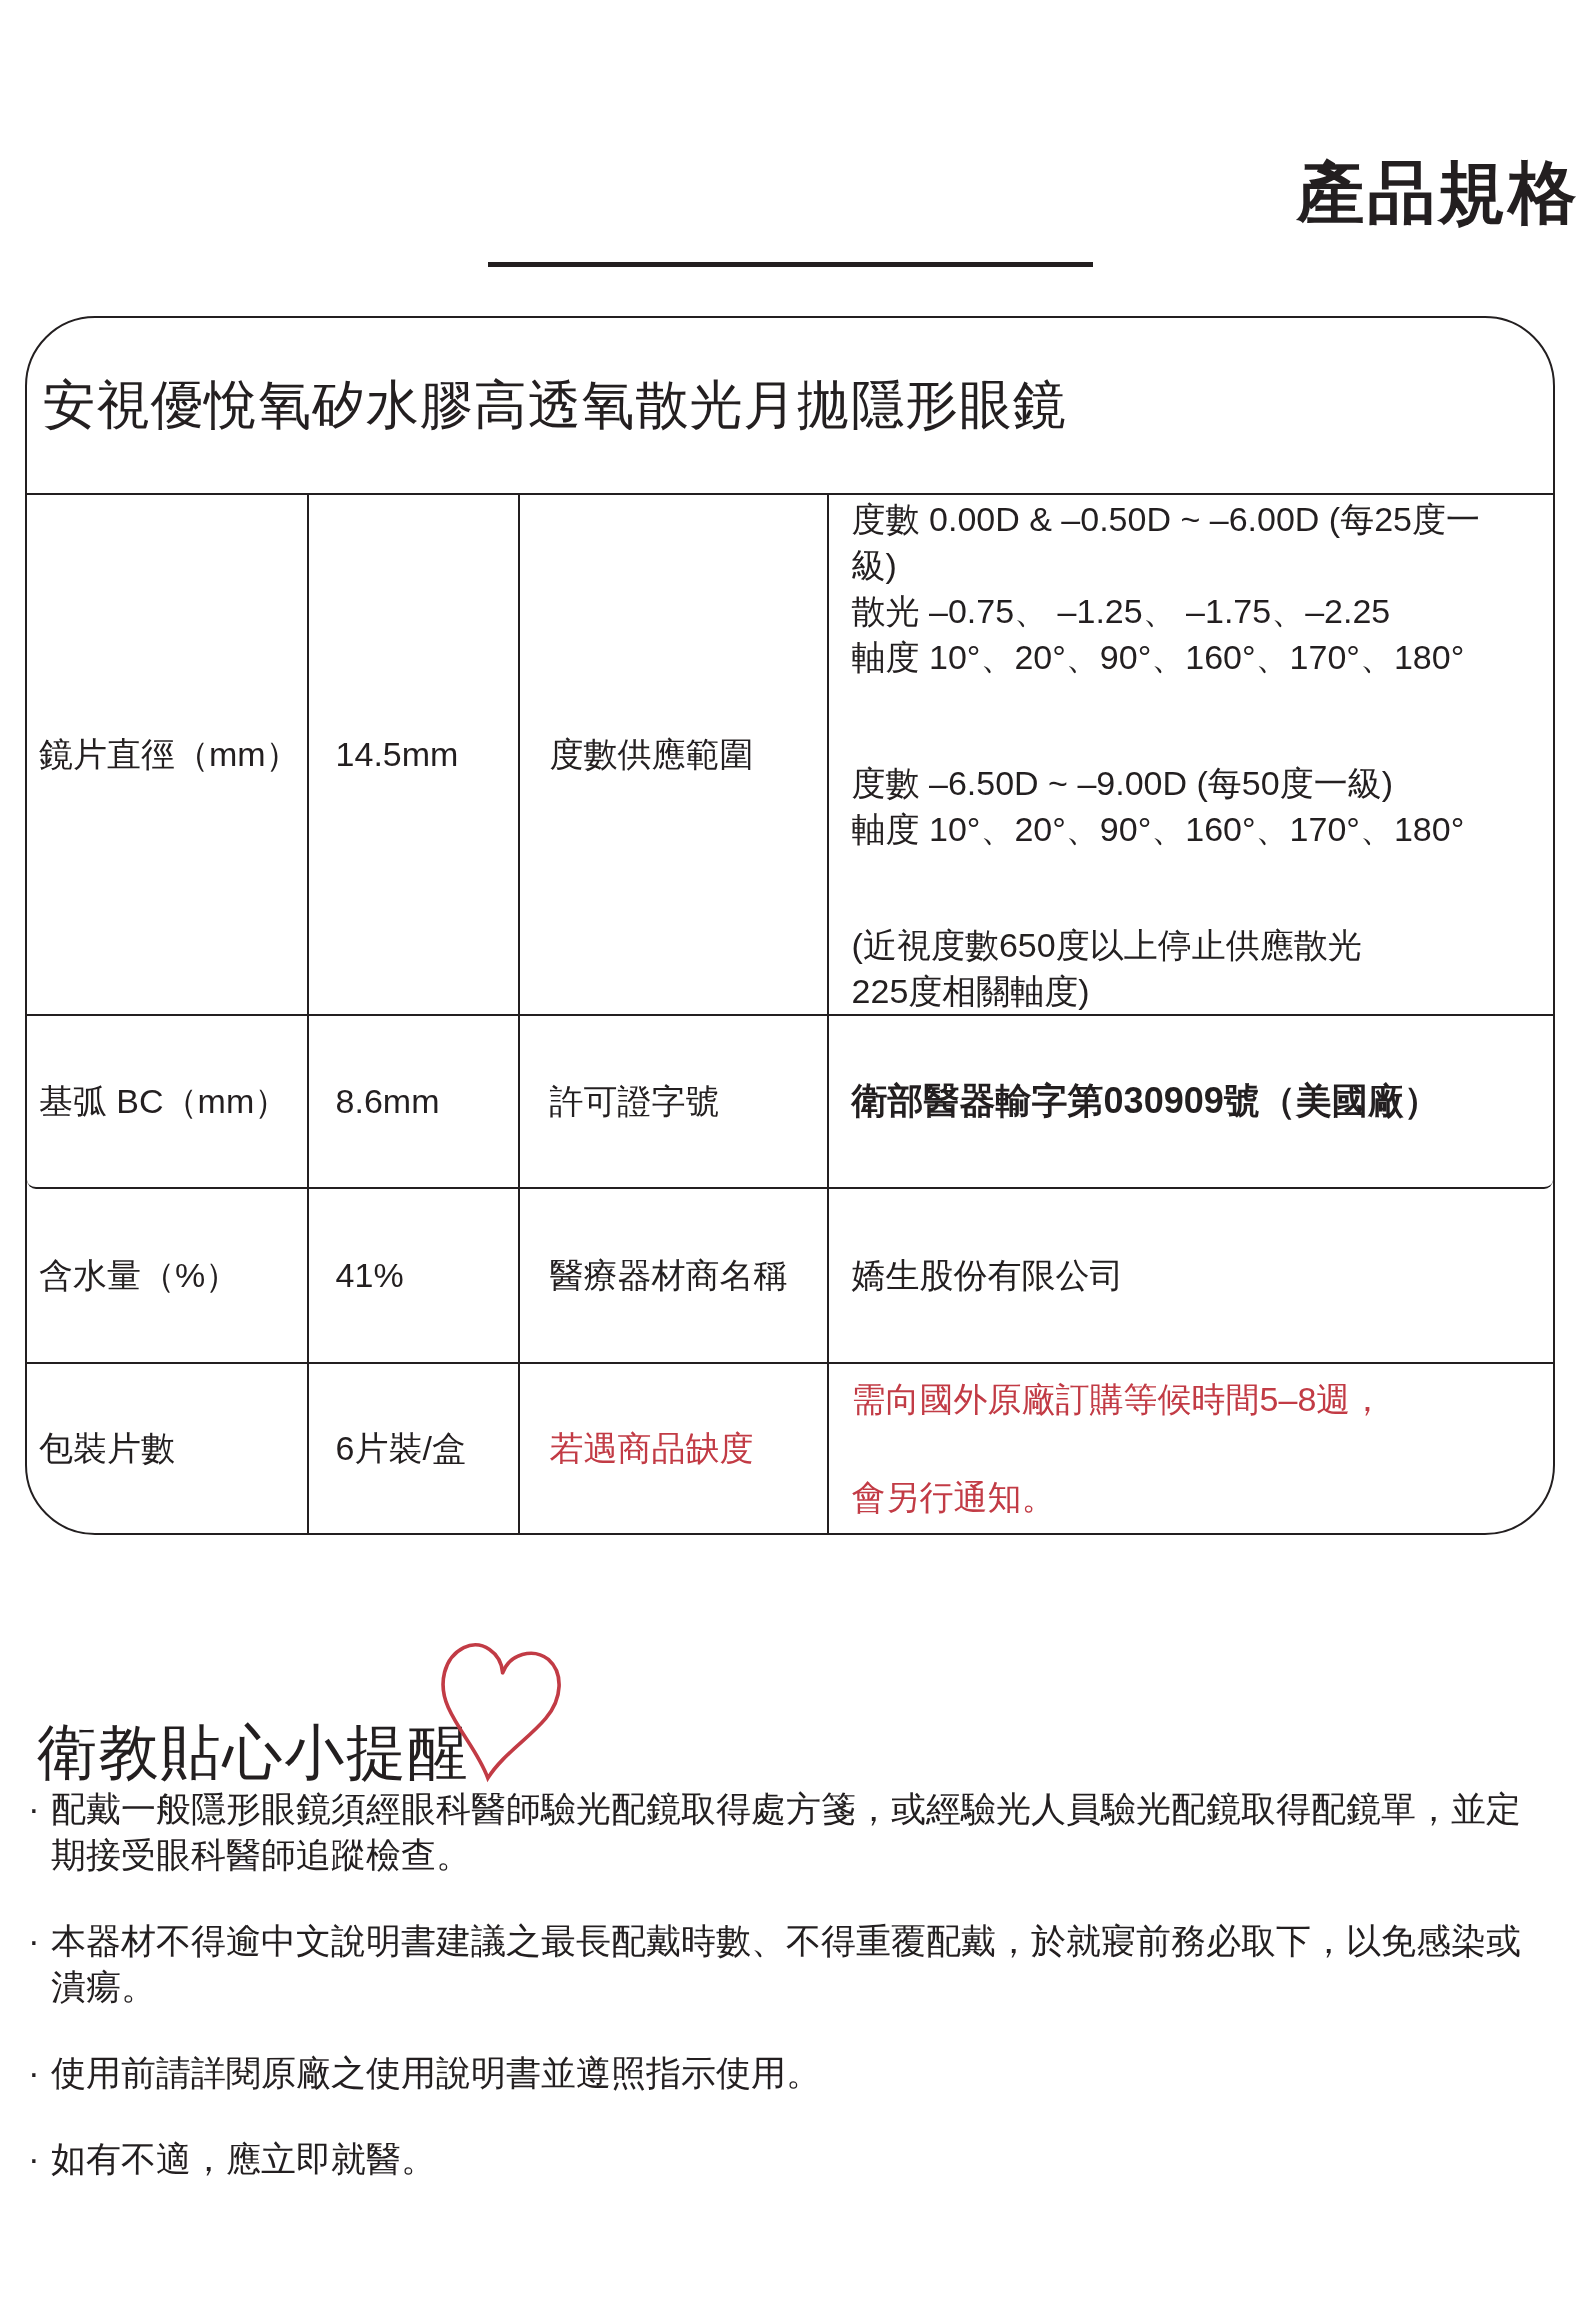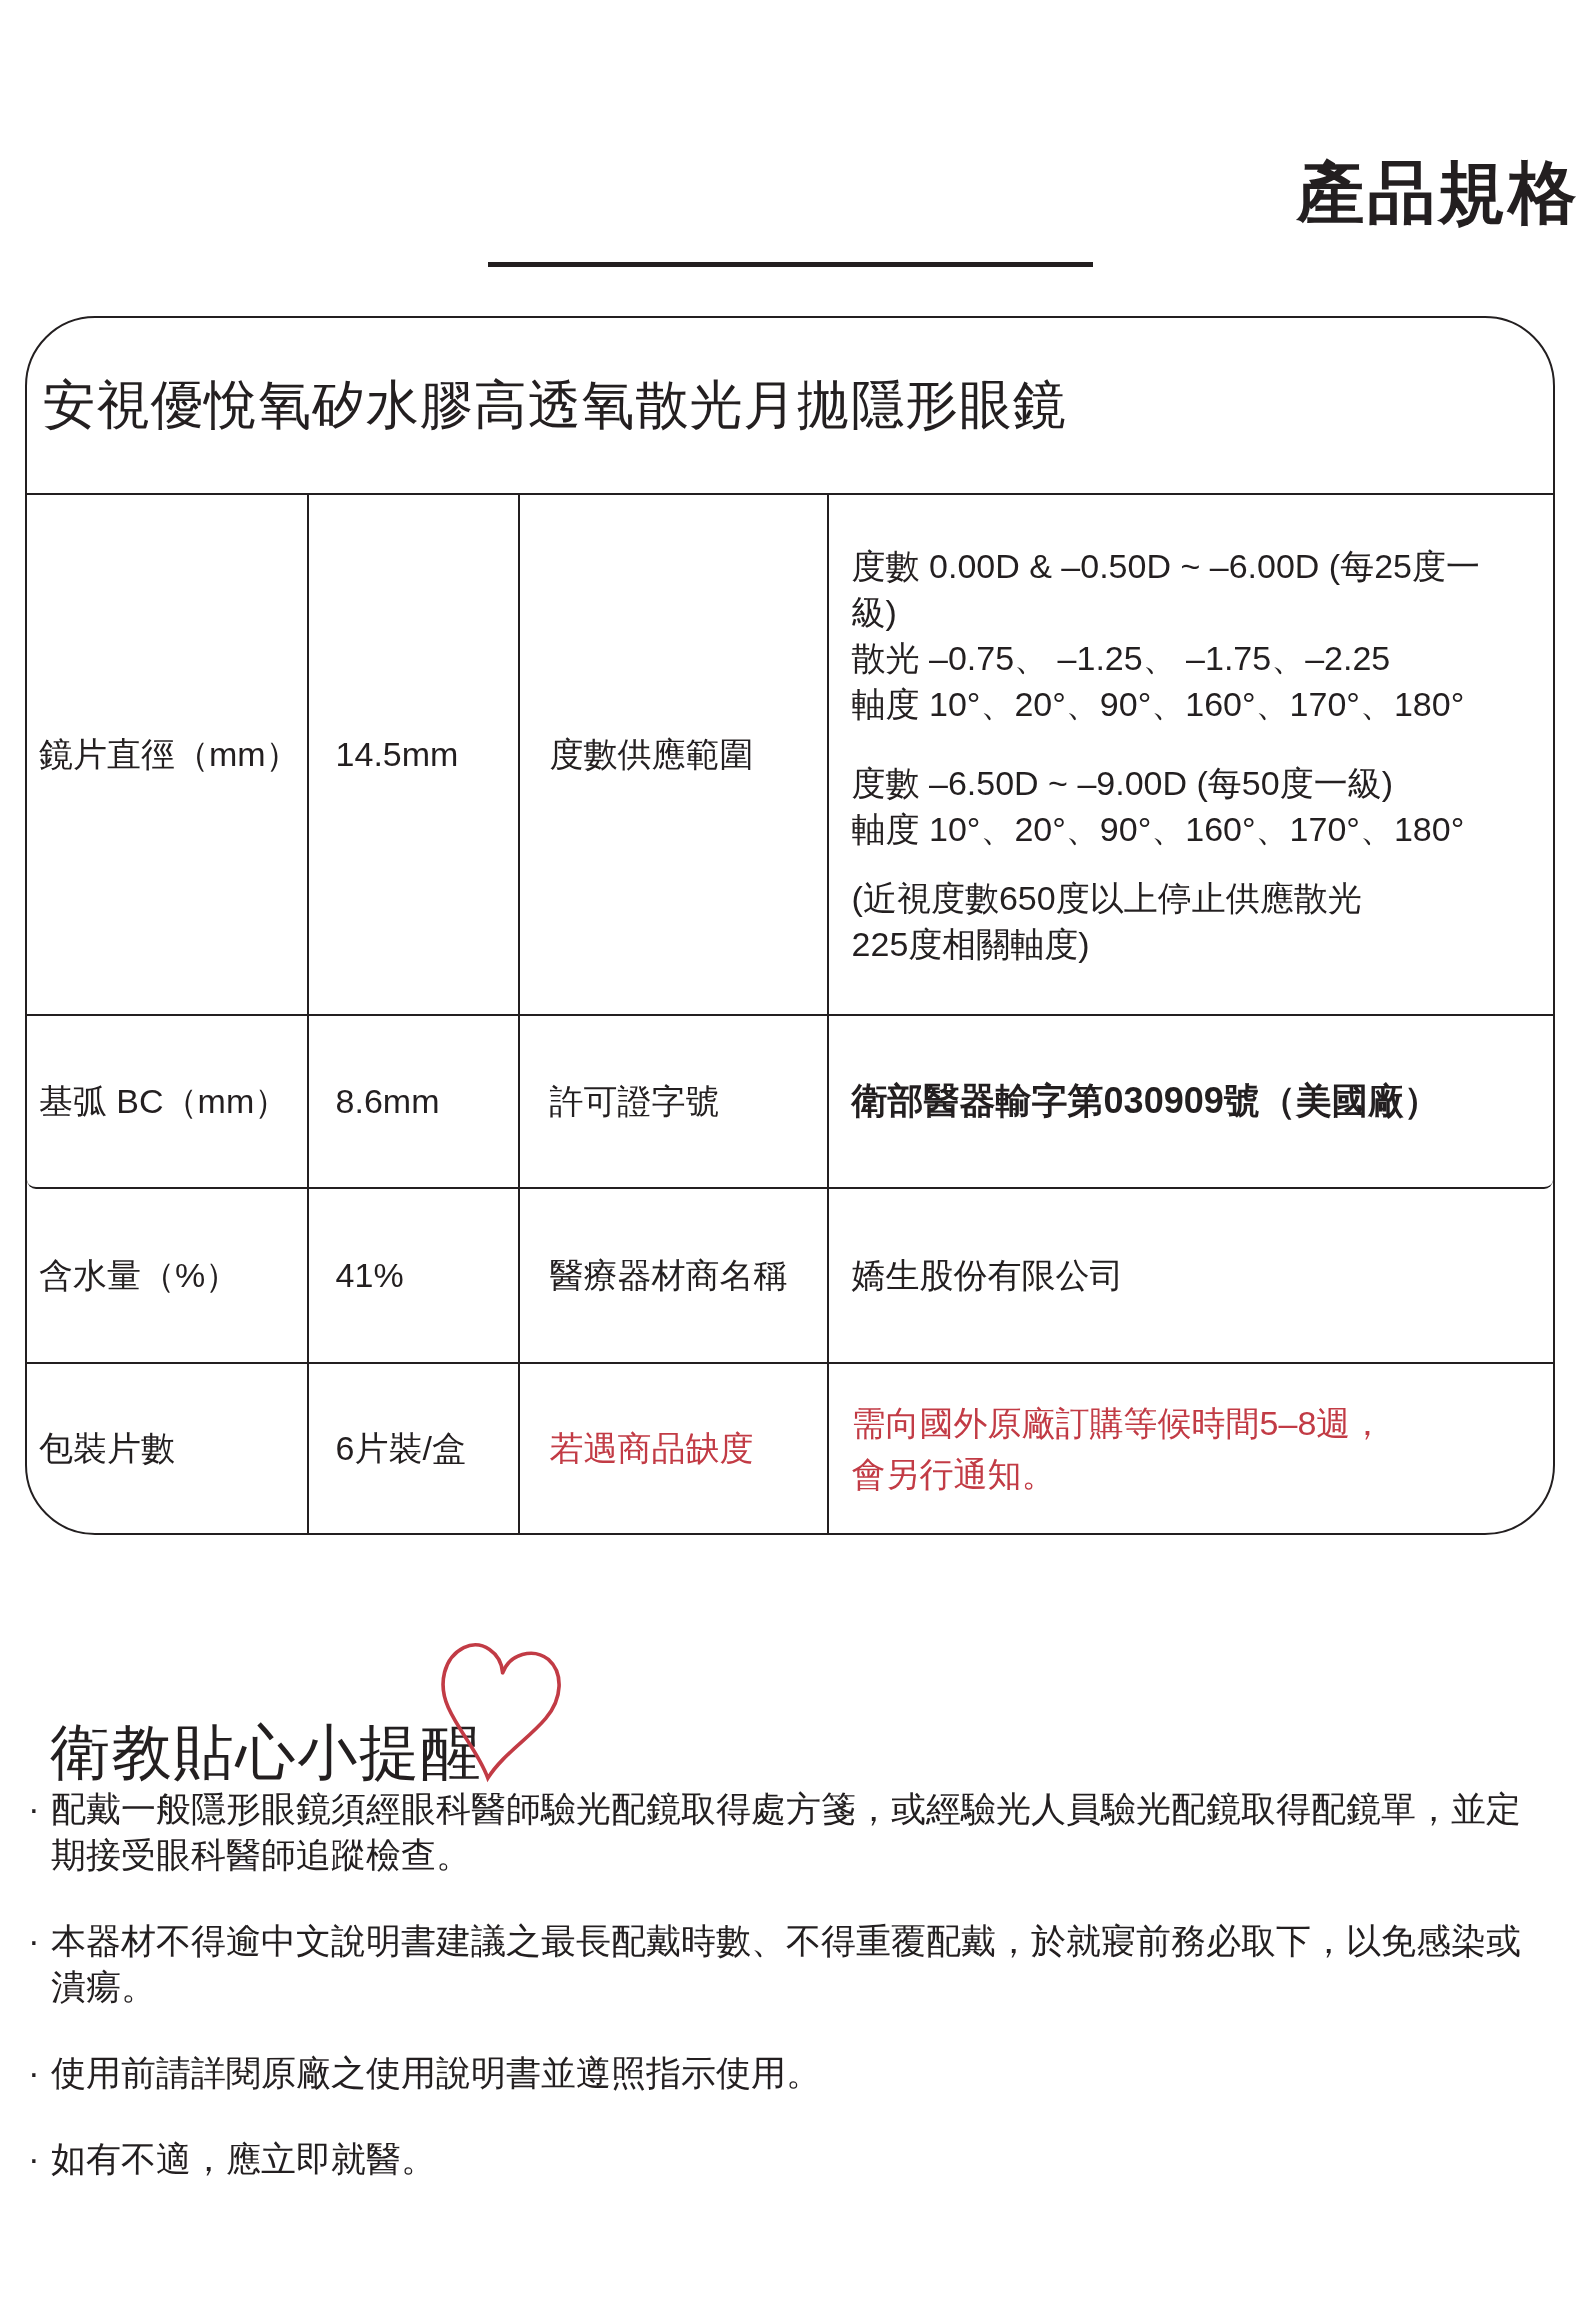--- a/index.html
+++ b/index.html
@@ -34,33 +34,33 @@
   .row-1{height:519px;}
   .row-2{height:171px;border-radius:9px;}
   .row-3{height:173px;}
   .cell{
     box-sizing:border-box;display:flex;align-items:center;
     font-size:34px;line-height:1.3;
   }
   .c1{width:282px;border-right:2.6px solid #231f20;padding-left:12.3px;}
   .c2{width:211px;border-right:2.6px solid #231f20;padding-left:27px;}
   .c3{width:309px;border-right:2.6px solid #231f20;padding-left:30px;}
-  .c4{flex:1;padding-left:23px;padding-right:30px;}
+  .c4{flex:1;padding-left:23px;padding-right:30px;gap:47px;}
   
   .range-cell{flex-direction:column;align-items:flex-start;justify-content:center;}
   .range-block{line-height:46px;}
   .range-block.b2{margin-top:33px;}
   .range-note{margin-top:23px;max-width:561px;line-height:46px;}
   .permit-text{font-size:36px;font-weight:600;}
   .red-text{color:#c23b45;}
   .supply-note{flex-direction:column;align-items:flex-start;justify-content:center;line-height:51px;}
   
   .notice-heading{
     position:absolute;top:1667px;left:37px;
-    font-size:60px;letter-spacing:1.8px;line-height:1.2;font-weight:normal;margin-left:13px;
+    font-size:60px;letter-spacing:1.8px;line-height:1.2;font-weight:normal;
   }
   .heart-icon{position:absolute;left:427px;top:1632px;width:140px;height:162px;}
   .notices{position:absolute;left:28px;top:1786px;width:1519px;}
   .bullet{display:flex;margin-bottom:40px;font-size:35px;line-height:46px;}
   .bullet .marker{width:23px;flex:0 0 auto;}
   .bullet .text{flex:1 1 auto;max-width:1491px;}
 </style>
 </head>
 <body>
 

